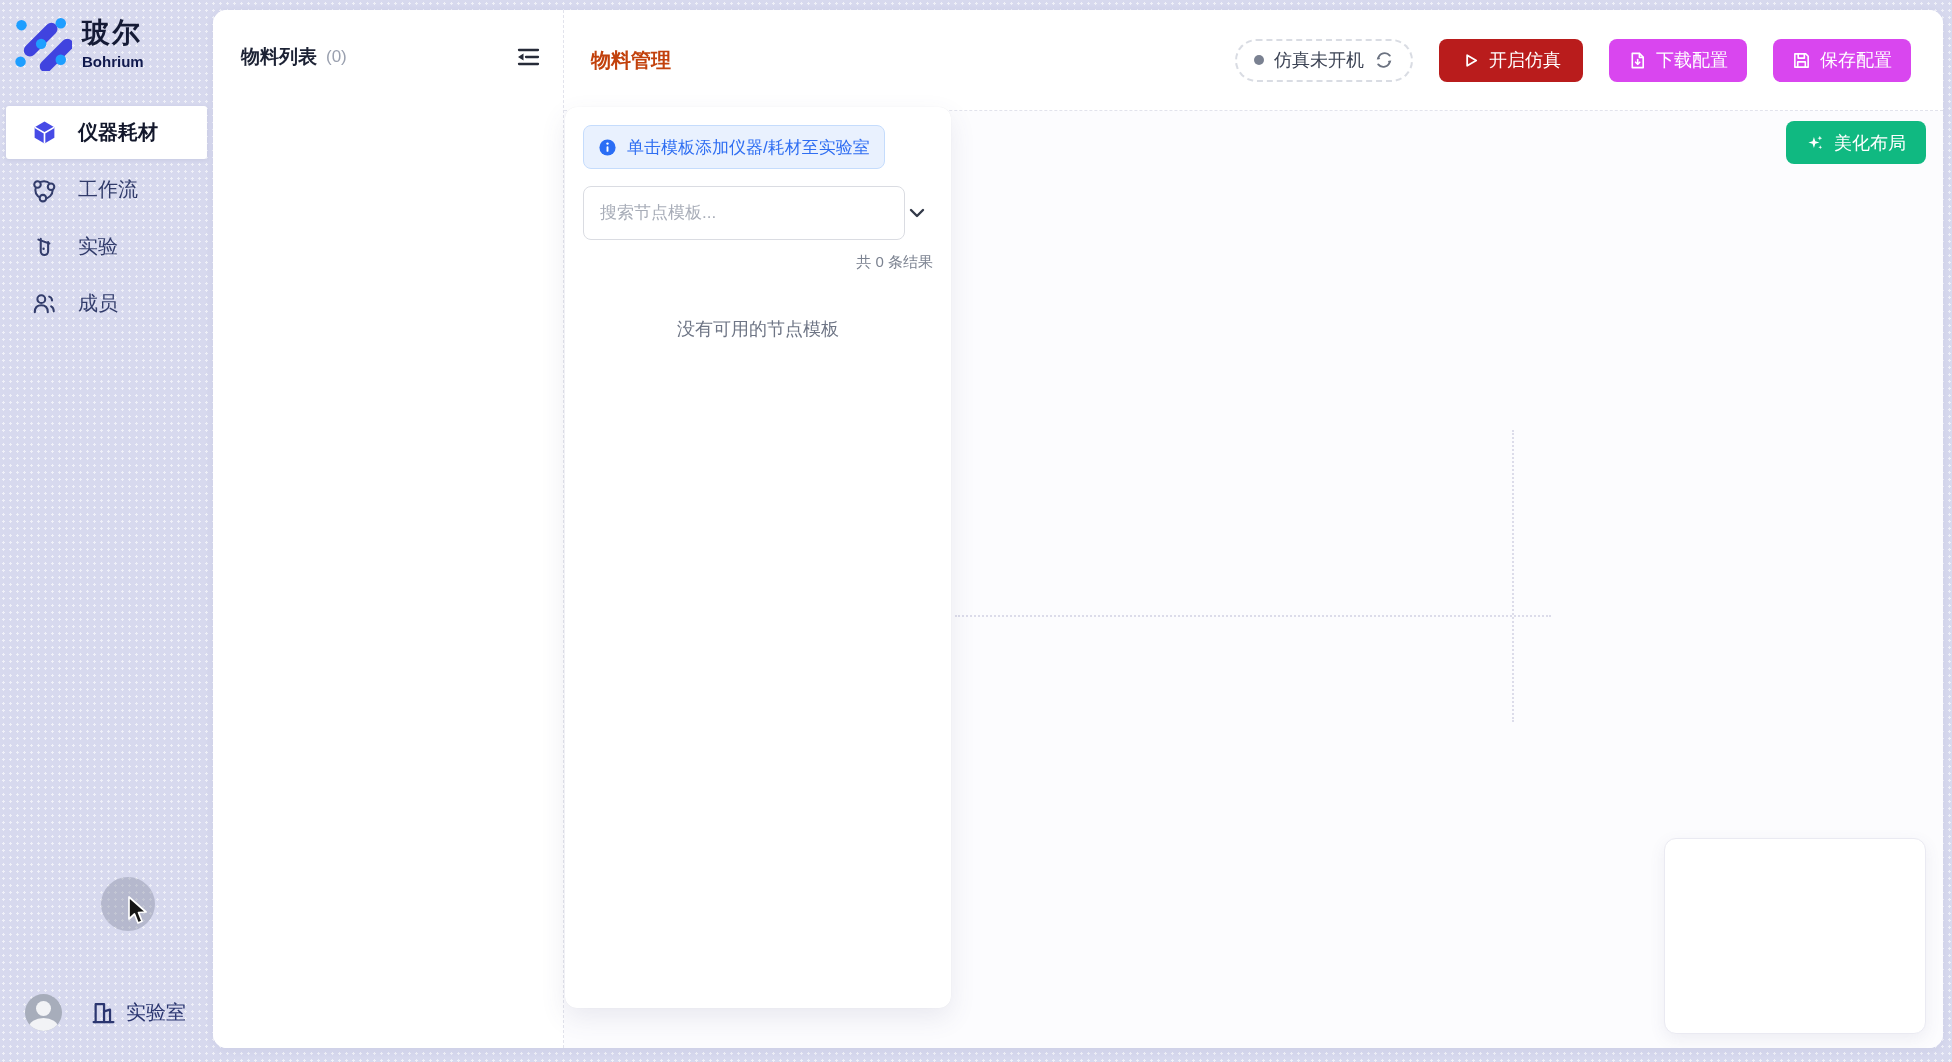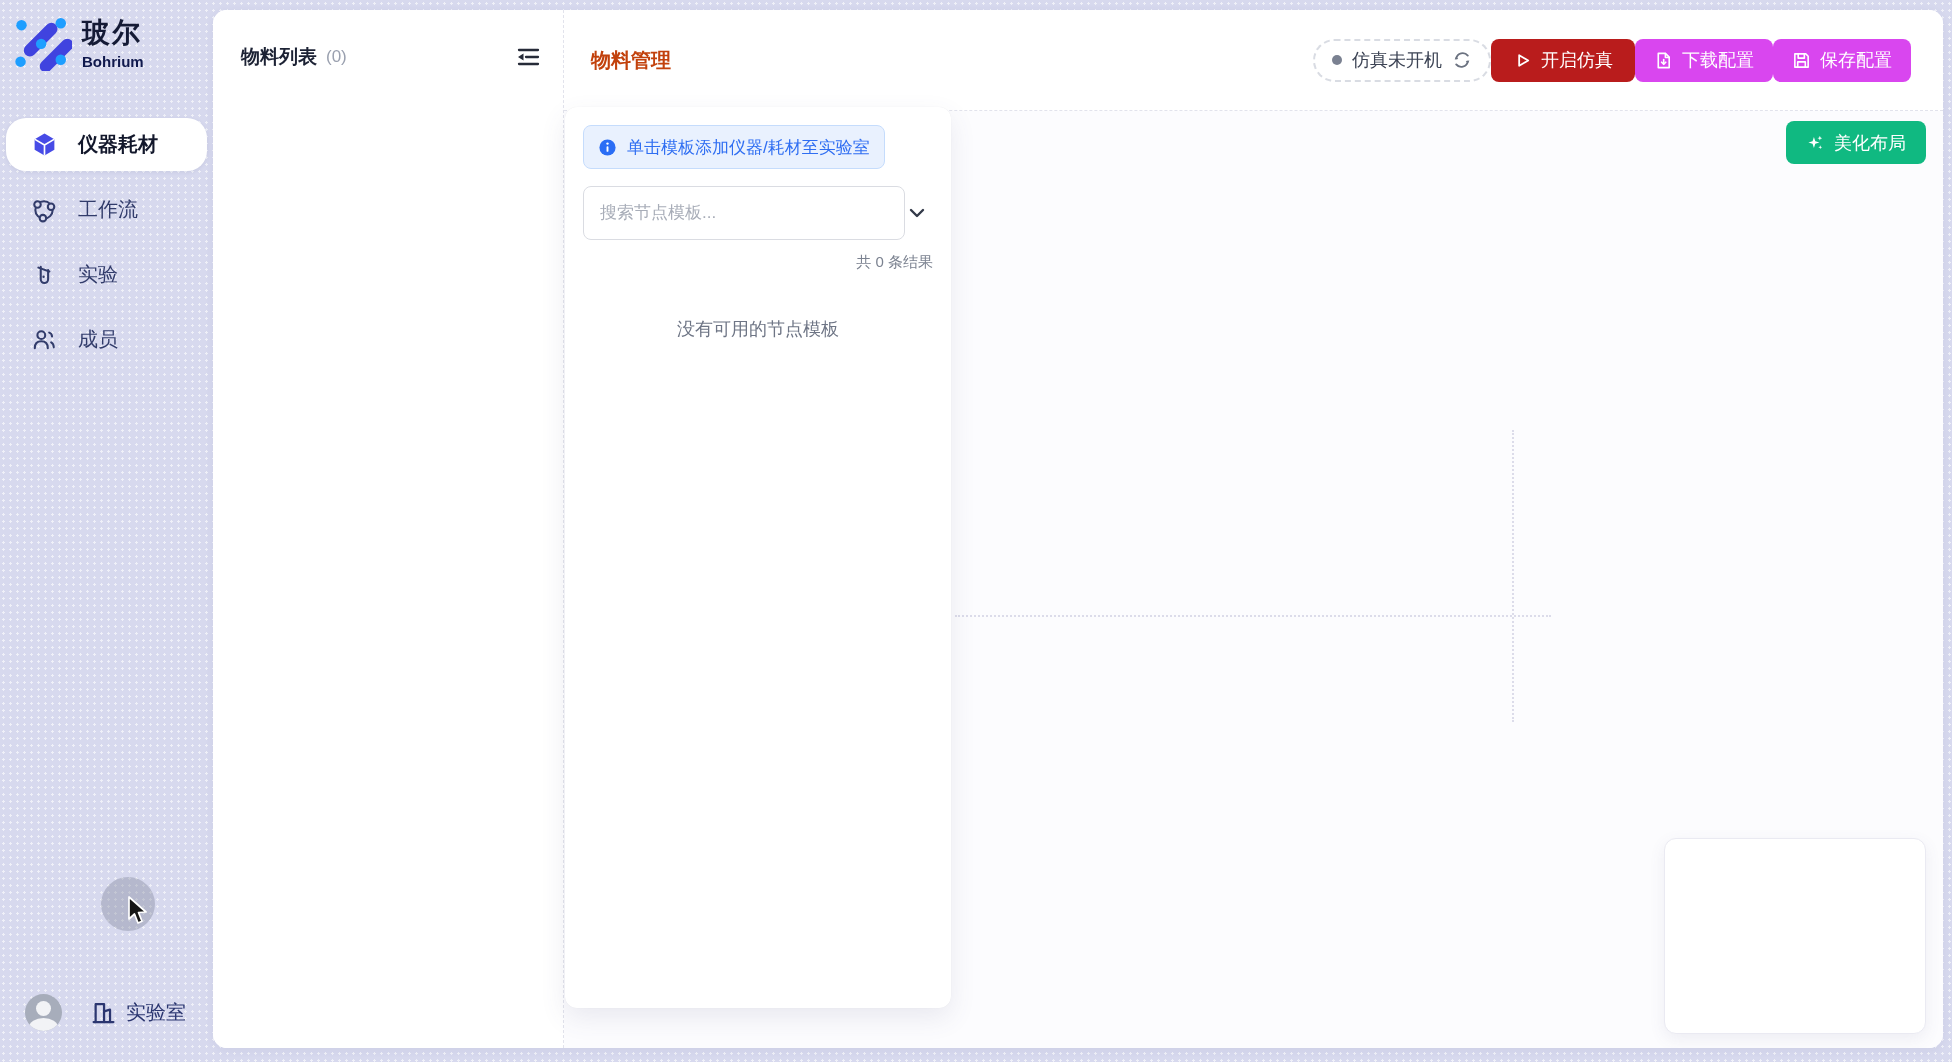--- a/index.html
+++ b/index.html
@@ -12,21 +12,21 @@
     position:relative;
     color:#1c2234;
   }
 
   
   .sidebar { position:absolute; left:0; top:0; width:213px; height:788px; }
   .logo-row { position:absolute; left:14px; top:13px; display:flex; align-items:center; gap:10px; }
   .logo-text-zh { font-size:28px; font-weight:bold; color:#141a35; letter-spacing:2px; }
   .logo-text-en { font-size:15px; font-weight:bold; color:#10194d; margin-top:1px; }
   .nav { position:absolute; left:0; top:106px; right:0; }
-  .nav-item { height:53px; margin:12px 6px 4px 6px; display:flex; align-items:center; padding-left:24px; border-radius:20px; cursor:pointer;text-align:right; }
+  .nav-item { height:53px; margin:0 6px 4px 6px; display:flex; align-items:center; padding-left:24px; border-radius:3px; cursor:pointer;text-align:right; }
   .nav-item .nav-icon { width:28px; height:28px; display:flex; align-items:center; justify-content:center; margin-right:20px; }
   .nav-item .nav-label { font-size:20px; color:#323c6b; }
   .nav-item.active { background:#ffffff; box-shadow:0 1px 4px rgba(60,64,120,.10); }
   .nav-item.active .nav-label { color:#12172b; font-weight:bold; }
   .sidebar-footer { position:absolute; left:25px; top:994px; display:flex; align-items:center; }
   .avatar { width:37px; height:37px; border-radius:50%; background:#a7adbb; position:relative; overflow:hidden; }
   .avatar .head { position:absolute; left:11px; top:7px; width:15px; height:15px; border-radius:50%; background:#f2f3f6; }
   .avatar .body { position:absolute; left:4px; top:24px; width:29px; height:18px; border-radius:50%; background:#f2f3f6; }
   .lab-row { display:flex; align-items:center; margin-left:28px; cursor:pointer; }
   .lab-label { font-size:20px; color:#2b3670; margin-left:9px; }
@@ -41,21 +41,21 @@
   
   .material-panel { position:absolute; left:0; top:0; bottom:0; width:351px; border-right:1px dashed #e2e3ec; background:#fff; }
   .mp-header { display:flex; align-items:center; padding:33px 22px 0 28px; }
   .mp-title { font-size:19px; font-weight:bold; color:#1c2234; }
   .mp-count { font-size:17px; color:#9aa0af; margin-left:9px; }
   .collapse-btn { margin-left:auto; width:27px; height:27px; display:flex; align-items:center; justify-content:center; cursor:pointer; }
 
   
   .main-header { position:absolute; left:351px; top:0; right:0; height:101px; border-bottom:1px dashed #e2e3ec; display:flex; align-items:center; padding:0 32px 0 27px; background:#fff; }
   .main-title { font-size:20px; font-weight:bold; color:#c2410c; }
-  .header-actions { margin-left:auto; display:flex; align-items:center; gap:0; }
+  .header-actions { margin-left:auto; display:flex; align-items:center; gap:26px; }
   .status-pill { height:43px; display:flex; align-items:center; gap:10px; padding:0 17px; border:2px dashed #d9dce3; border-radius:22px; background:#fff; cursor:pointer; }
   .status-dot { width:10px; height:10px; border-radius:50%; background:#7a8191; }
   .status-label { font-size:18px; color:#3c4354; }
   .btn { height:43px; display:flex; align-items:center; gap:9px; border:none; border-radius:8px; color:#fff; font-size:18px; font-family:inherit; cursor:pointer; }
   .btn-green { background:#b91c1c; padding:0 22px;font-family:Liberation Serif, serif; }
   .btn-blue  { background:#d946ef; padding:0 19px; }
 
   
   .canvas { position:absolute; left:351px; top:101px; right:0; bottom:0; background:#fcfcfe; }
   .h-guide { position:absolute; left:391px; top:504px; width:596px; border-top:2px dotted #dcdcea; }

